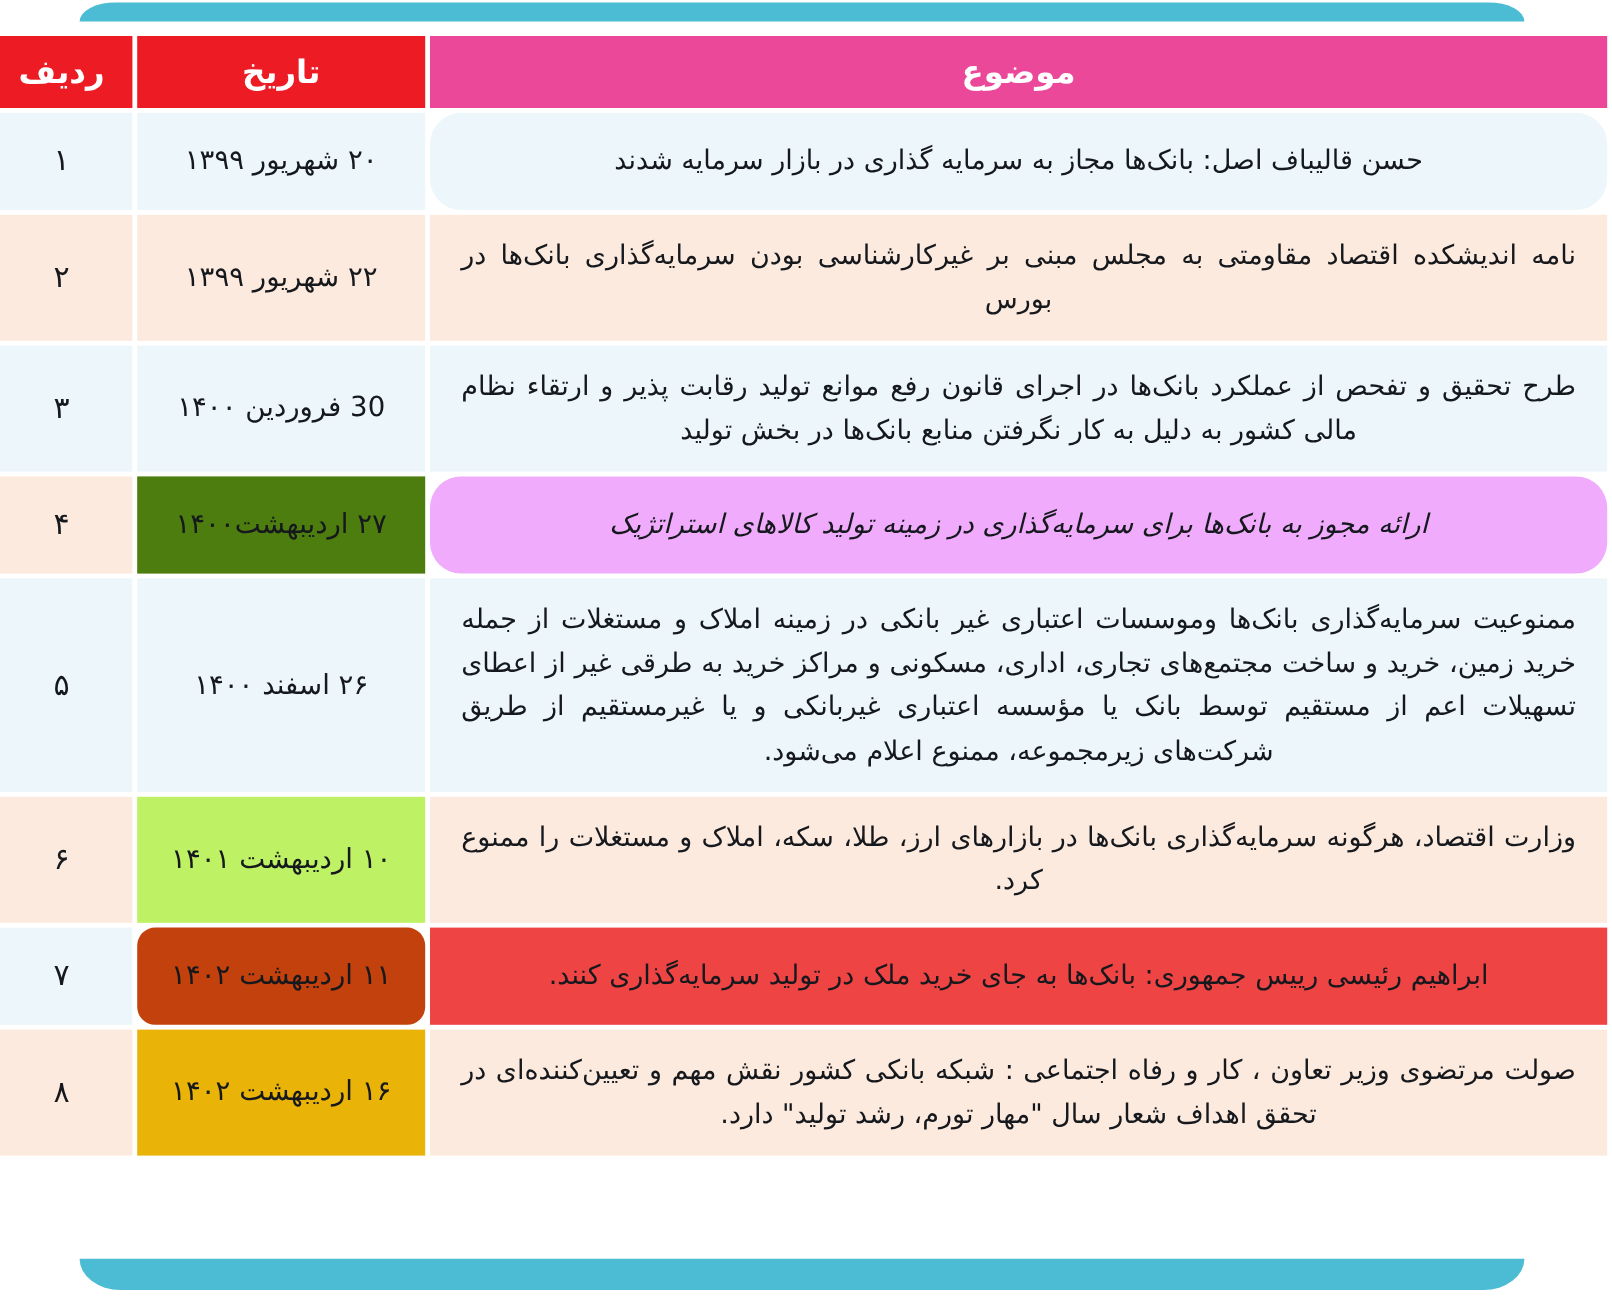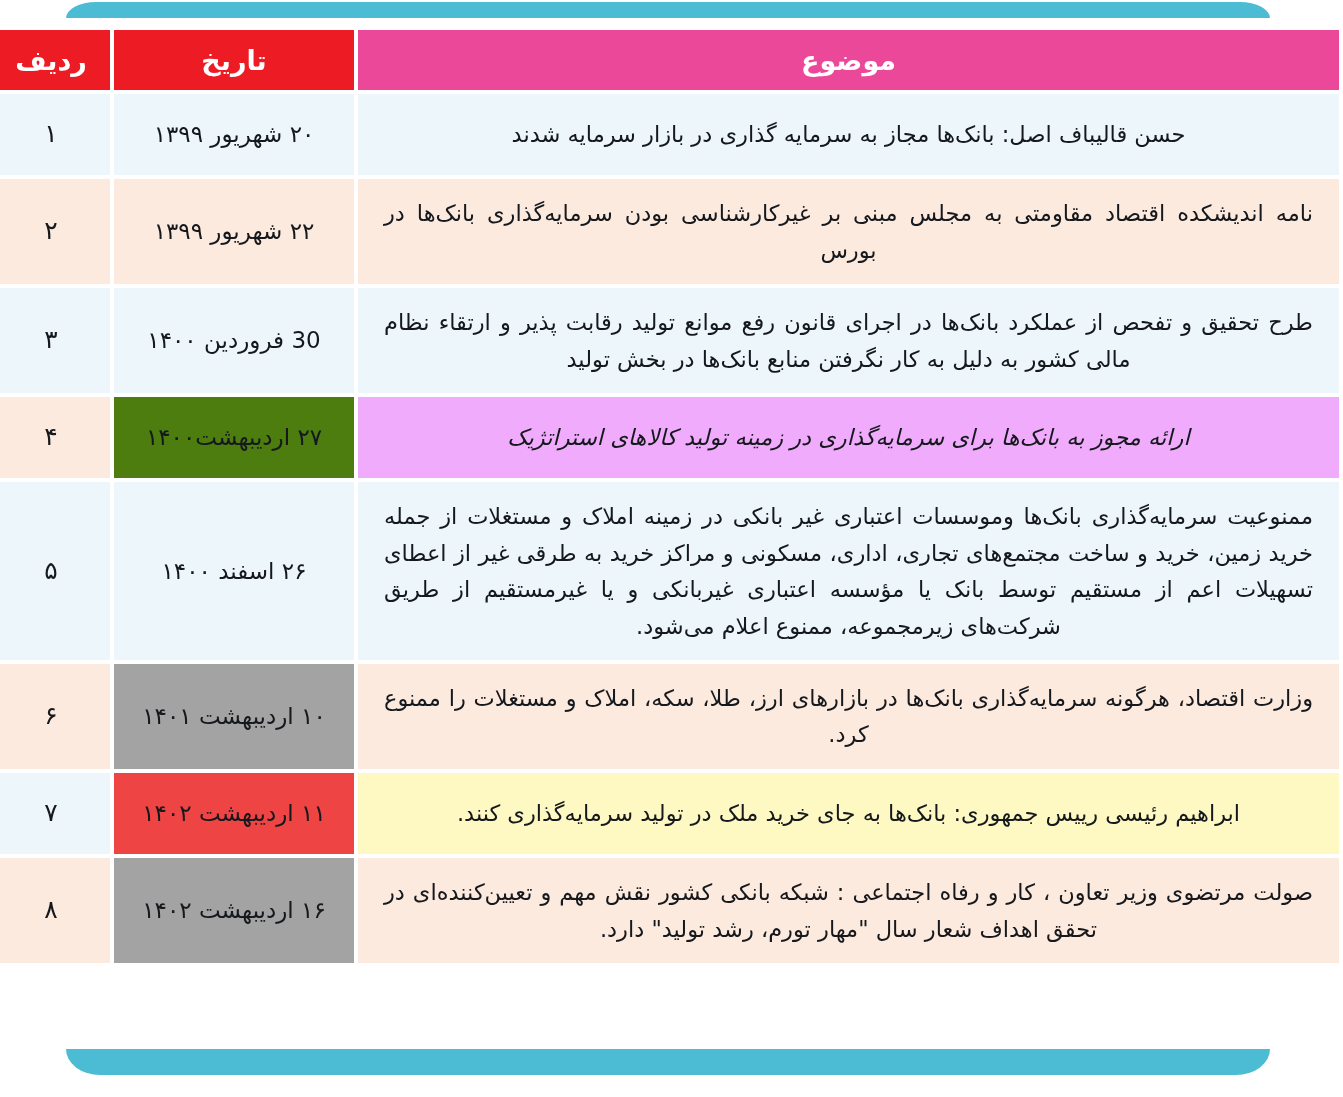--- a/index.html
+++ b/index.html
@@ -95,20 +95,21 @@
     font-size: 23px;
     padding: 22px 6px;
   }
   td.c-topic {
     text-align: justify;
     text-align-last: center;
     padding: 16px 26px 16px 26px;
   }
   td.c-topic.single {
     text-align: center;
+    border-radius: 26px;
   }
 </style>
 </head>
 <body>
 
 <div class="page">
 
   <div class="teal-bar top" style="background: rgb(76, 188, 212);"></div>
 
   <div class="table-wrap">
@@ -152,33 +153,33 @@
         </tr>
 
         <tr class="odd">
           <td class="c-topic" style="background: rgb(237, 247, 251);">ممنوعیت سرمایه‌گذاری بانک‌ها وموسسات اعتباری غیر بانکی در زمینه املاک و مستغلات از جمله خرید زمین، خرید و ساخت مجتمع‌های تجاری، اداری، مسکونی و مراکز خرید به طرقی غیر از اعطای تسهیلات اعم از مستقیم توسط بانک یا مؤسسه اعتباری غیربانکی و یا غیرمستقیم از طریق شرکت‌های زیرمجموعه، ممنوع اعلام می‌شود.</td>
           <td class="c-date" style="background: rgb(237, 247, 251);">۲۶ اسفند ۱۴۰۰</td>
           <td class="c-row" style="background: rgb(237, 247, 251);">۵</td>
         </tr>
 
         <tr class="even">
           <td class="c-topic" style="background: rgb(253, 234, 222);">وزارت اقتصاد، هرگونه سرمایه‌گذاری بانک‌ها در بازارهای ارز، طلا، سکه، املاک و مستغلات را ممنوع کرد.</td>
-          <td class="c-date" style="background: #a3a3a3;">۱۰ اردیبهشت ۱۴۰۱</td>
+          <td class="c-date" style="background: #bef264;">۱۰ اردیبهشت ۱۴۰۱</td>
           <td class="c-row" style="background: rgb(253, 234, 222);">۶</td>
         </tr>
 
         <tr class="odd">
-          <td class="c-topic" style="background: #fef9c3;">ابراهیم رئیسی رییس جمهوری: بانک‌ها به جای خرید ملک در تولید سرمایه‌گذاری کنند.</td>
-          <td class="c-date" style="background: #ef4444;">۱۱ اردیبهشت ۱۴۰۲</td>
+          <td class="c-topic" style="background: #ef4444;">ابراهیم رئیسی رییس جمهوری: بانک‌ها به جای خرید ملک در تولید سرمایه‌گذاری کنند.</td>
+          <td class="c-date" style="background: #c2410c; border-radius: 15px;">۱۱ اردیبهشت ۱۴۰۲</td>
           <td class="c-row" style="background: rgb(237, 247, 251);">۷</td>
         </tr>
 
         <tr class="even">
           <td class="c-topic" style="background: rgb(253, 234, 222);">صولت مرتضوی وزیر تعاون ، کار و رفاه اجتماعی : شبکه بانکی کشور نقش مهم و تعیین‌کننده‌ای در تحقق اهداف شعار سال "مهار تورم، رشد تولید" دارد.</td>
-          <td class="c-date" style="background: #a3a3a3;">۱۶ اردیبهشت ۱۴۰۲</td>
+          <td class="c-date" style="background: #eab308;">۱۶ اردیبهشت ۱۴۰۲</td>
           <td class="c-row" style="background: rgb(253, 234, 222);">۸</td>
         </tr>
 
       </tbody>
     </table>
   </div>
 
   <div class="teal-bar bottom" style="background: rgb(76, 188, 212);"></div>
 
 </div>

